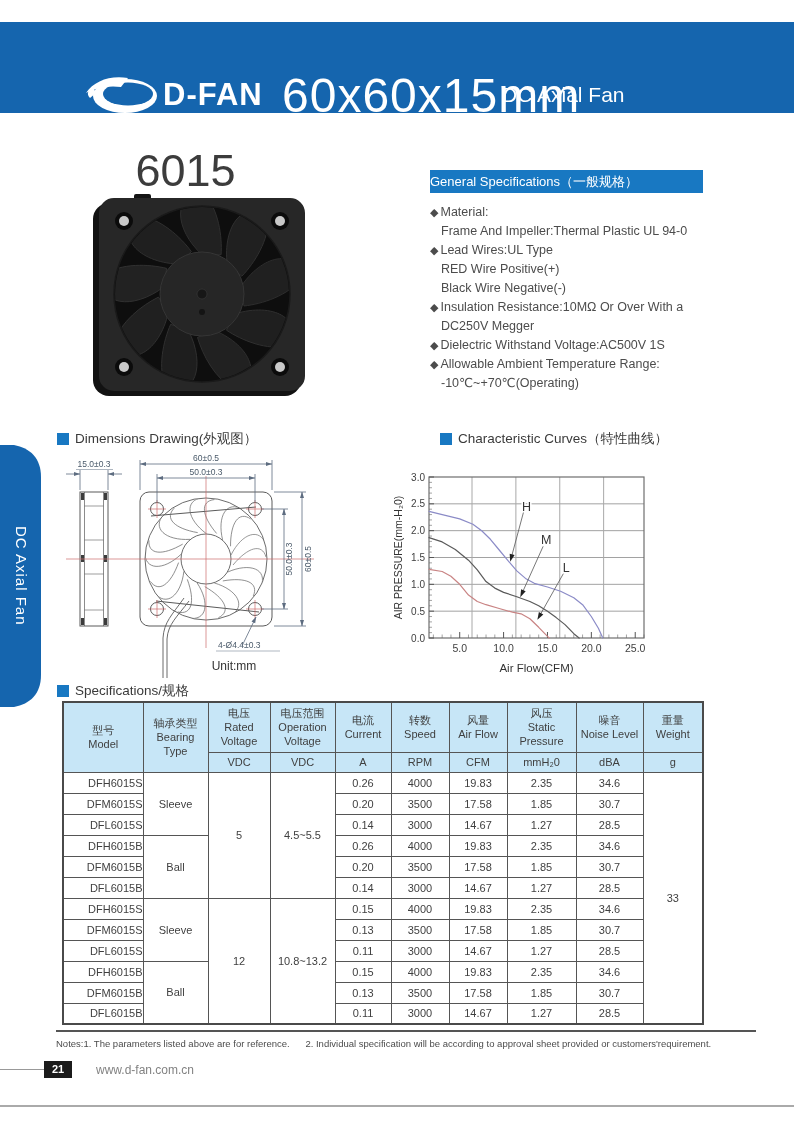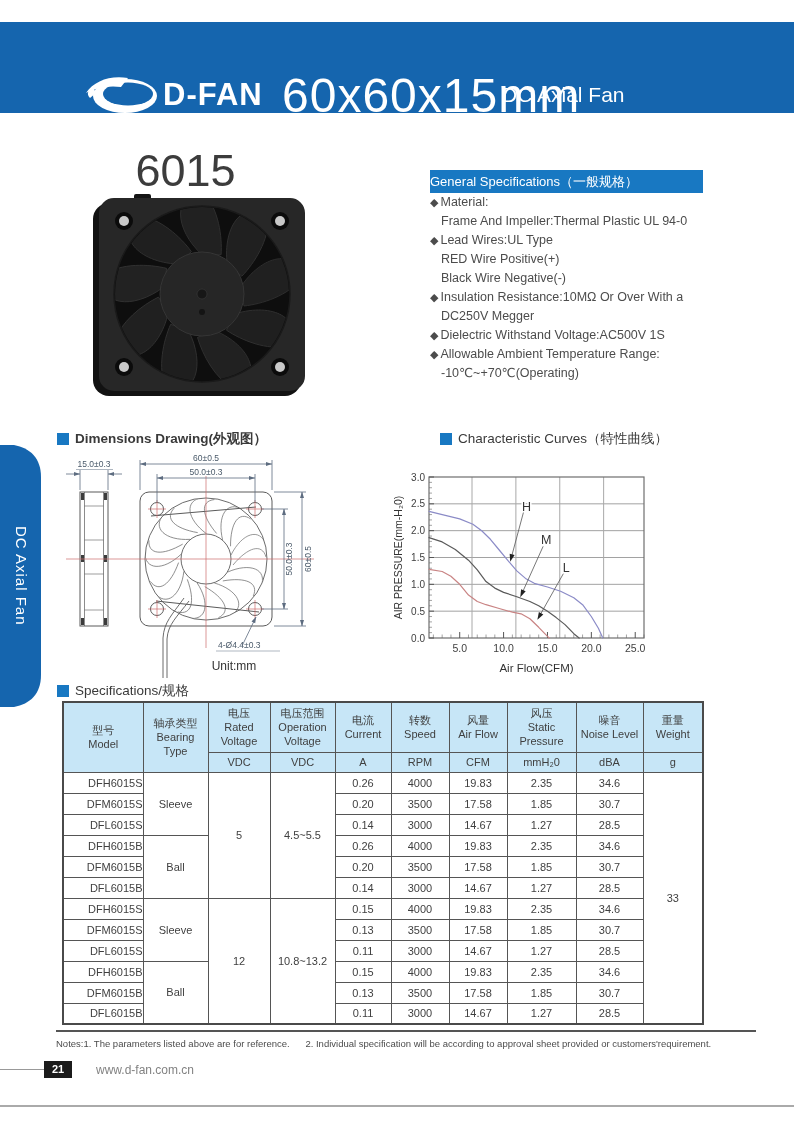--- a/index.html
+++ b/index.html
@@ -23,29 +23,29 @@
   .side-tab .tab-label{position:absolute;left:0;top:0;width:42px;height:262px;display:flex;align-items:center;justify-content:center;}
   .side-tab .tab-label span{writing-mode:vertical-rl;color:#fff;font-size:15px;letter-spacing:1px;}
 
   
   .model-number{position:absolute;left:103px;top:128px;width:165px;text-align:center;font-size:45px;color:#3c3c3c;margin-top:17px;}
   .fan-photo{position:absolute;left:84px;top:194px;}
 
   
   .gen-specs{position:absolute;left:430px;top:170px;width:273px;}
   .gs-title{height:23px;line-height:23px;background:var(--bar-blue);color:#fff;font-size:13px;padding-left:0;}
-  .gs-body{margin-top:0;font-size:12.5px;color:#4c4c4c;line-height:19px;}
+  .gs-body{margin-top:10px;font-size:12.5px;color:#4c4c4c;line-height:19px;}
   .gs-item{white-space:nowrap;}
   .gs-item.indent{padding-left:11px;}
   .gs-bullet{margin-right:2px;font-size:11px;color:#4c4c4c;}
 
   
   .section-header{position:absolute;display:flex;align-items:center;gap:6px;font-size:13.5px;color:#3a3a3a;}
   .sec-square{width:12px;height:12px;background:var(--bar-blue);flex:0 0 auto;}
-  #sec-dim{left:57px;top:430px;font-weight:bold;}
+  #sec-dim{left:57px;top:430px;}
   #sec-curve{left:440px;top:430px;}
   #sec-spec{left:57px;top:682px;}
 
   .dim-drawing{position:absolute;left:56px;top:452px;}
   .curve-chart{position:absolute;left:392px;top:458px;}
 
   
   .spec-table{position:absolute;left:62px;top:701px;border-collapse:collapse;table-layout:fixed;width:640px;
     font-size:11px;color:#3f3f3f;border:2px solid #4a4a4a;}
   .spec-table th,.spec-table td{border:1px solid #555;text-align:center;padding:0;}

